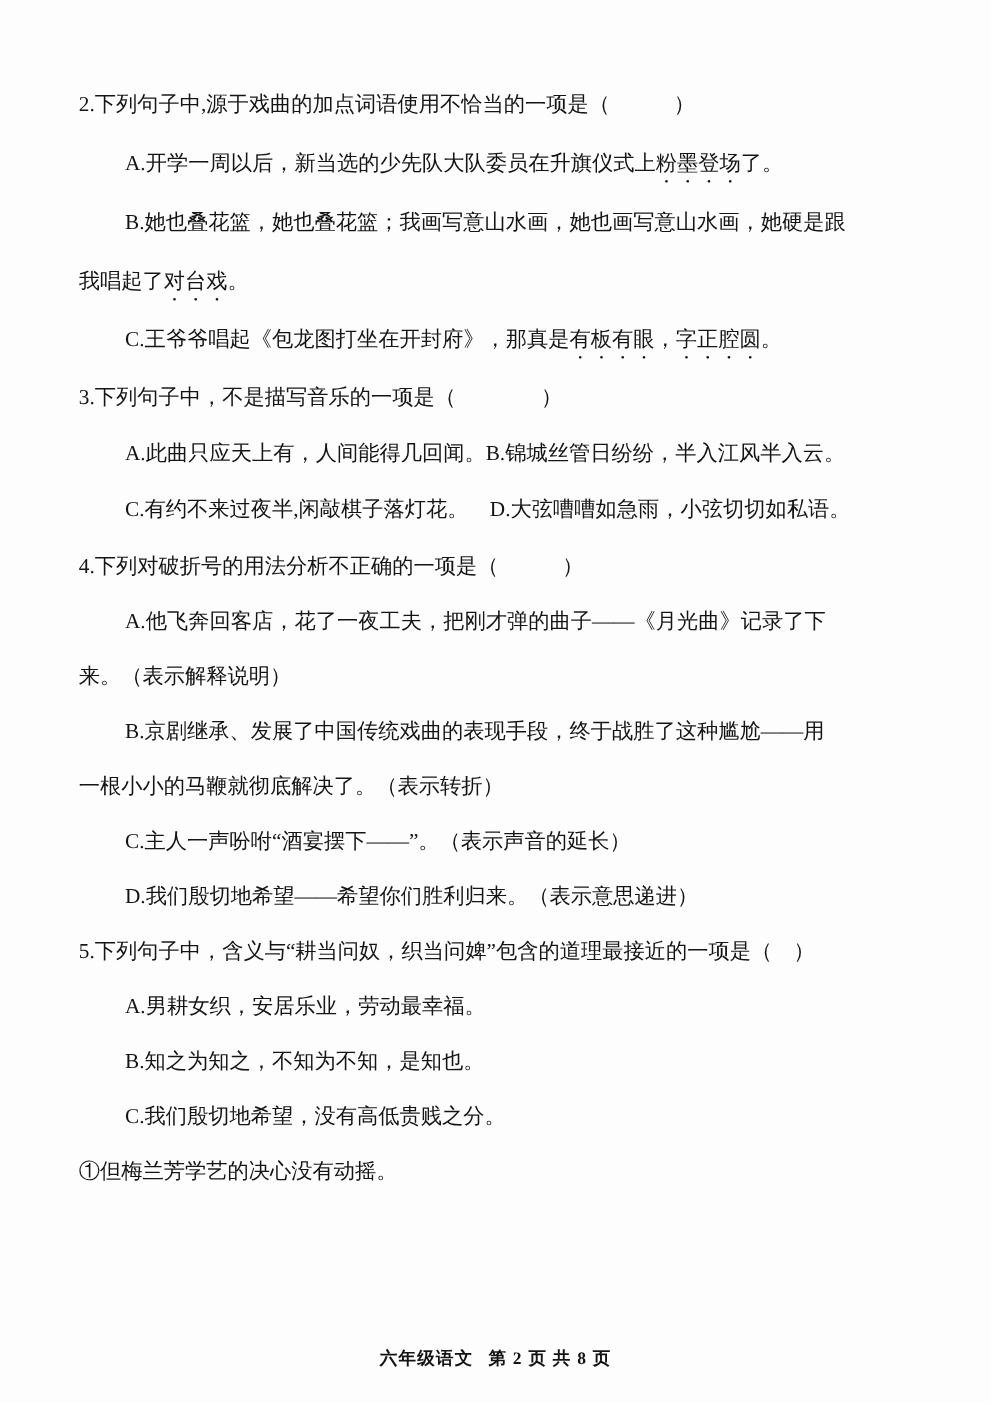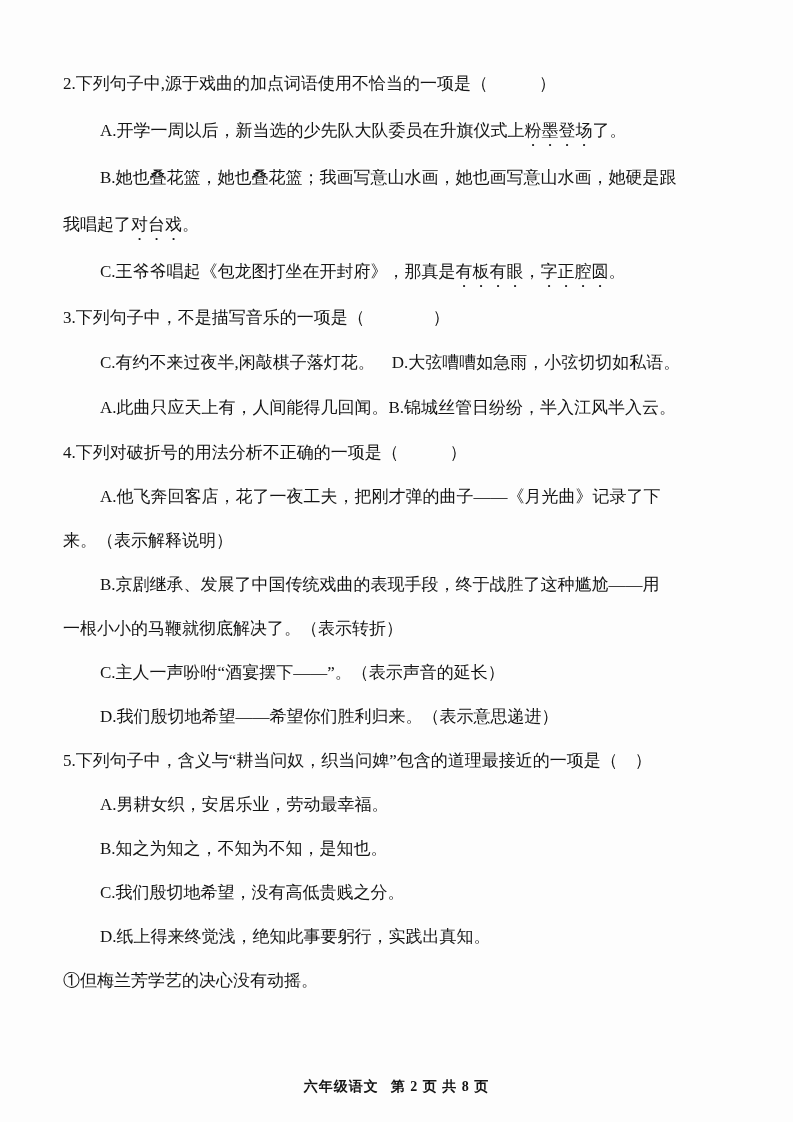--- a/index.html
+++ b/index.html
@@ -52,40 +52,39 @@
   <section data-name="question-2">
     <p class="line" data-name="q2-stem">2.下列句子中,源于戏曲的加点词语使用不恰当的一项是（　　　）</p>
     <p class="line opt" data-name="q2-option-a"><span data-name="text-segment">A.开学一周以后，新当选的少先队大队委员在升旗仪式上</span><span class="em" data-name="emphasized-term">粉墨登场</span><span data-name="text-segment">了。</span></p>
     <p class="line opt" data-name="q2-option-b-line1">B.她也叠花篮，她也叠花篮；我画写意山水画，她也画写意山水画，她硬是跟</p>
     <p class="line" data-name="q2-option-b-line2"><span data-name="text-segment">我唱起了</span><span class="em" data-name="emphasized-term">对台戏</span><span data-name="text-segment">。</span></p>
     <p class="line opt" data-name="q2-option-c"><span data-name="text-segment">C.王爷爷唱起《包龙图打坐在开封府》，那真是</span><span class="em" data-name="emphasized-term">有板有眼</span><span data-name="text-segment">，</span><span class="em" data-name="emphasized-term">字正腔圆</span><span data-name="text-segment">。</span></p>
   </section>
 
   <section data-name="question-3">
     <p class="line" data-name="q3-stem">3.下列句子中，不是描写音乐的一项是（　　　　）</p>
+    <p class="line opt" data-name="q3-options-ab">A.此曲只应天上有，人间能得几回闻。B.锦城丝管日纷纷，半入江风半入云。</p>
     <p class="line opt" data-name="q3-options-cd">C.有约不来过夜半,闲敲棋子落灯花。　D.大弦嘈嘈如急雨，小弦切切如私语。</p>
-    <p class="line opt" data-name="q3-options-ab">A.此曲只应天上有，人间能得几回闻。B.锦城丝管日纷纷，半入江风半入云。</p>
   </section>
 
   <section data-name="question-4">
     <p class="line" data-name="q4-stem">4.下列对破折号的用法分析不正确的一项是（　　　）</p>
     <p class="line opt" data-name="q4-option-a-line1">A.他飞奔回客店，花了一夜工夫，把刚才弹的曲子——《月光曲》记录了下</p>
     <p class="line" data-name="q4-option-a-line2">来。（表示解释说明）</p>
     <p class="line opt" data-name="q4-option-b-line1">B.京剧继承、发展了中国传统戏曲的表现手段，终于战胜了这种尴尬——用</p>
     <p class="line" data-name="q4-option-b-line2">一根小小的马鞭就彻底解决了。（表示转折）</p>
     <p class="line opt" data-name="q4-option-c">C.主人一声吩咐“酒宴摆下——”。（表示声音的延长）</p>
     <p class="line opt" data-name="q4-option-d">D.我们殷切地希望——希望你们胜利归来。（表示意思递进）</p>
   </section>
 
   <section data-name="question-5">
     <p class="line" data-name="q5-stem">5.下列句子中，含义与“耕当问奴，织当问婢”包含的道理最接近的一项是（　）</p>
     <p class="line opt" data-name="q5-option-a">A.男耕女织，安居乐业，劳动最幸福。</p>
     <p class="line opt" data-name="q5-option-b">B.知之为知之，不知为不知，是知也。</p>
     <p class="line opt" data-name="q5-option-c">C.我们殷切地希望，没有高低贵贱之分。</p>
-    <p class="line opt" data-name="q5-option-d">D.纸上得来终觉浅，绝知此事要躬行，实践出真知。</p>
   </section>
 
   <section data-name="question-6">
     <p class="line" data-name="q6-sentence-1">①但梅兰芳学艺的决心没有动摇。</p>
 
   </section>
 
 </div>
 
 <div class="page-footer" data-name="page-footer"><span data-name="footer-course-label">六年级语文</span><span data-name="footer-page-number">第 2 页 共 8 页</span></div>

